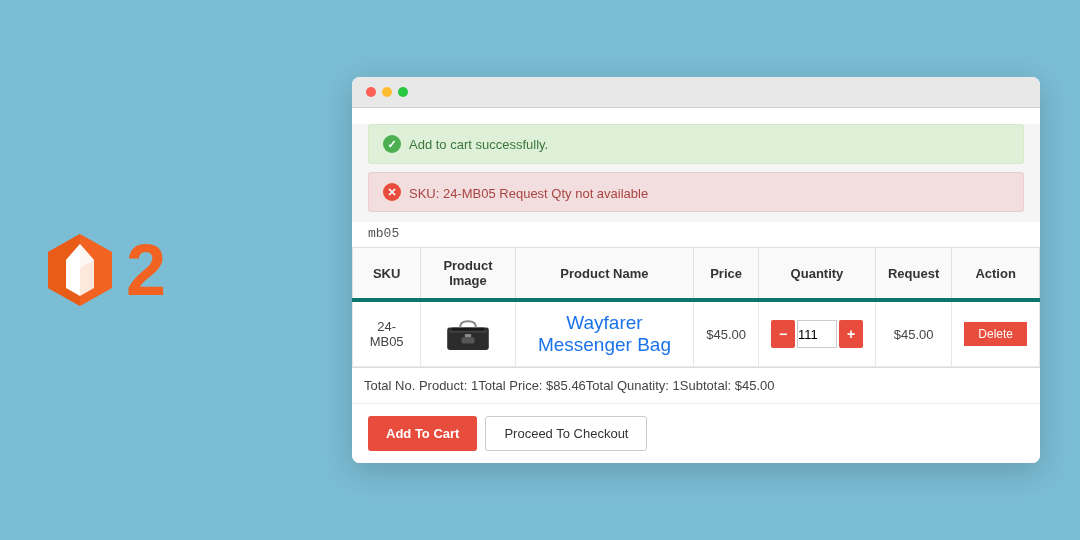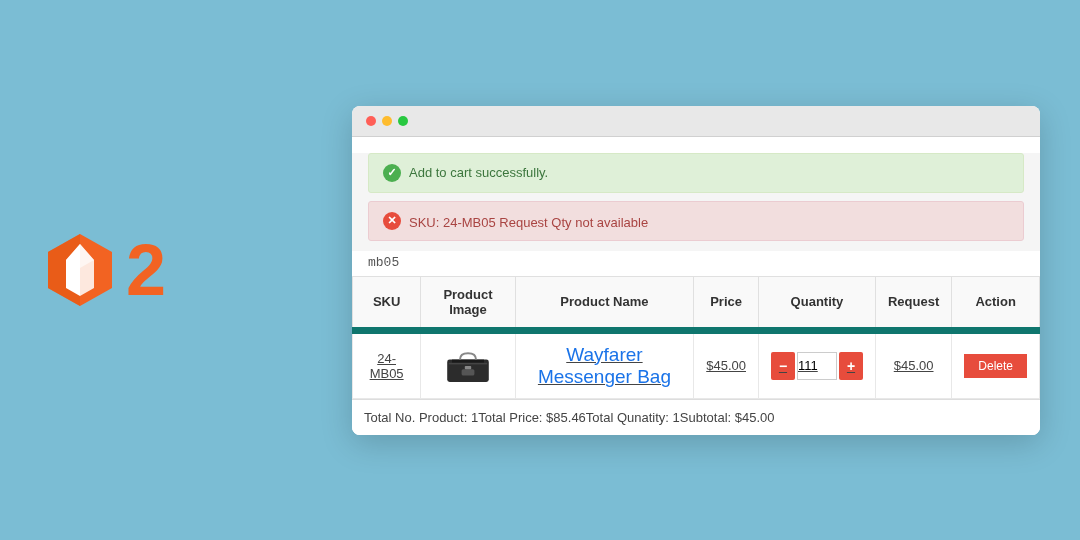--- a/index.html
+++ b/index.html
@@ -154,39 +154,38 @@
     .cart-table {
       width: 100%;
       border-collapse: collapse;
       background: #fff;
       font-size: 13px;
     }
 
     .cart-table thead tr {
       background: #f9f9f9;
       border-top: 1px solid #e0e0e0;
-      border-bottom: 7px solid #0f766e;
+      border-bottom: 4px solid #0f766e;
     }
 
     .cart-table th {
       padding: 10px 12px;
       text-align: center;
       font-weight: bold;
       color: #333;
       border: 1px solid #e0e0e0;
       font-size: 13px;
     }
 
     .cart-table td {
       padding: 10px 12px;
       text-align: center;
       color: #444;
       border: 1px solid #e8e8e8;
       vertical-align: middle;
-      text-decoration: underline;
     }
 
     .product-link {
       color: #1a73e8;
       text-decoration: none;
       font-size: 19px;
     }
 
     
     .qty-control {
@@ -370,15 +369,19 @@
       </tbody>
     </table>
 
     <div class="totals-row">
       <span>Total No. Product: 1</span>
       <span>Total Price: $85.46</span>
       <span>Total Qunatity: 1</span>
       <span>Subtotal: $45.00</span>
     </div>
 
+    <div class="action-buttons">
+      <button class="btn-add-cart">Add To Cart</button>
+      <button class="btn-checkout">Proceed To Checkout</button>
+    </div>
 
   </div>
 </div>
 
 </body></html>

